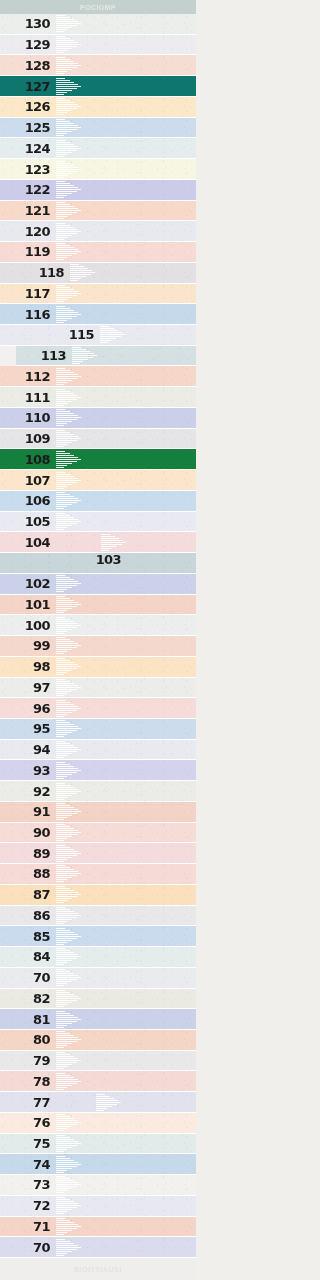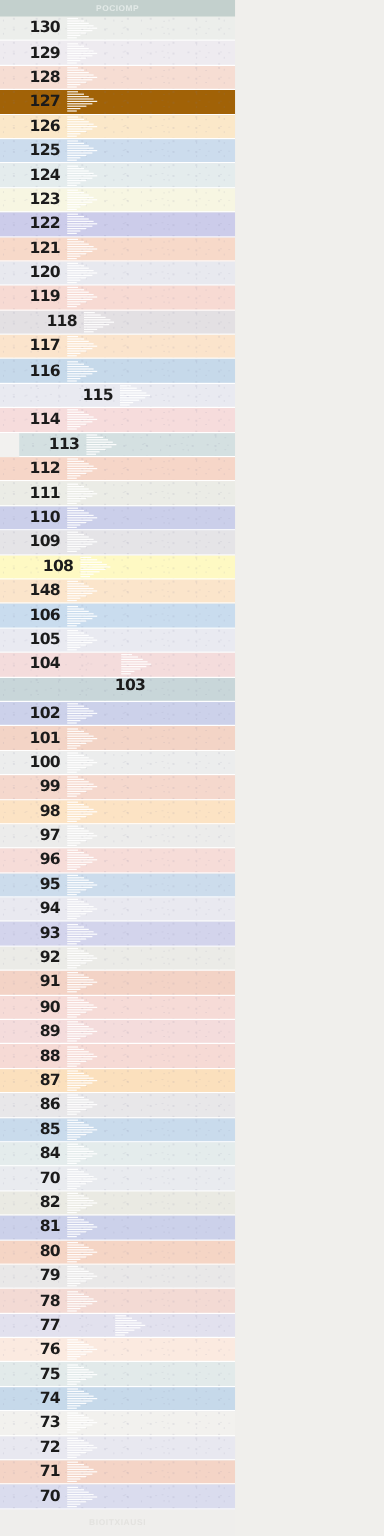--- a/index.html
+++ b/index.html
@@ -168,21 +168,21 @@
           <i></i>
           <i></i>
           <i></i>
           <i></i>
           <i></i>
           <i></i>
           <i></i>
         </div>
         <div class="row-band"></div>
       </div>
-      <div class="row" style="background: #a16207;">
+      <div class="row" style="background: #0f766e;">
         <div class="row-num">127</div>
         <div class="ladder">
           <i></i>
           <i></i>
           <i></i>
           <i></i>
           <i></i>
           <i></i>
           <i></i>
           <i></i>
@@ -363,35 +363,20 @@
           <i></i>
           <i></i>
           <i></i>
           <i></i>
           <i></i>
           <i></i>
           <i></i>
         </div>
         <div class="row-band"></div>
       </div>
-      <div class="row" style="background: rgb(246, 220, 220);">
-        <div class="row-num">114</div>
-        <div class="ladder">
-          <i></i>
-          <i></i>
-          <i></i>
-          <i></i>
-          <i></i>
-          <i></i>
-          <i></i>
-          <i></i>
-          <i></i>
-        </div>
-        <div class="row-band"></div>
-      </div>
       <div class="row" style="background: rgb(212, 224, 225); margin-left: 16px;">
         <div class="row-num">113</div>
         <div class="ladder">
           <i></i>
           <i></i>
           <i></i>
           <i></i>
           <i></i>
           <i></i>
           <i></i>
@@ -453,37 +438,37 @@
           <i></i>
           <i></i>
           <i></i>
           <i></i>
           <i></i>
           <i></i>
           <i></i>
         </div>
         <div class="row-band"></div>
       </div>
-      <div class="row" style="background: #fef9c3; padding-left: 11px;">
+      <div class="row" style="background: #15803d;">
         <div class="row-num">108</div>
         <div class="ladder">
           <i></i>
           <i></i>
           <i></i>
           <i></i>
           <i></i>
           <i></i>
           <i></i>
           <i></i>
           <i></i>
         </div>
         <div class="row-band"></div>
       </div>
       <div class="row" style="background: rgb(251, 229, 203);">
-        <div class="row-num">148</div>
+        <div class="row-num">107</div>
         <div class="ladder">
           <i></i>
           <i></i>
           <i></i>
           <i></i>
           <i></i>
           <i></i>
           <i></i>
           <i></i>
           <i></i>

